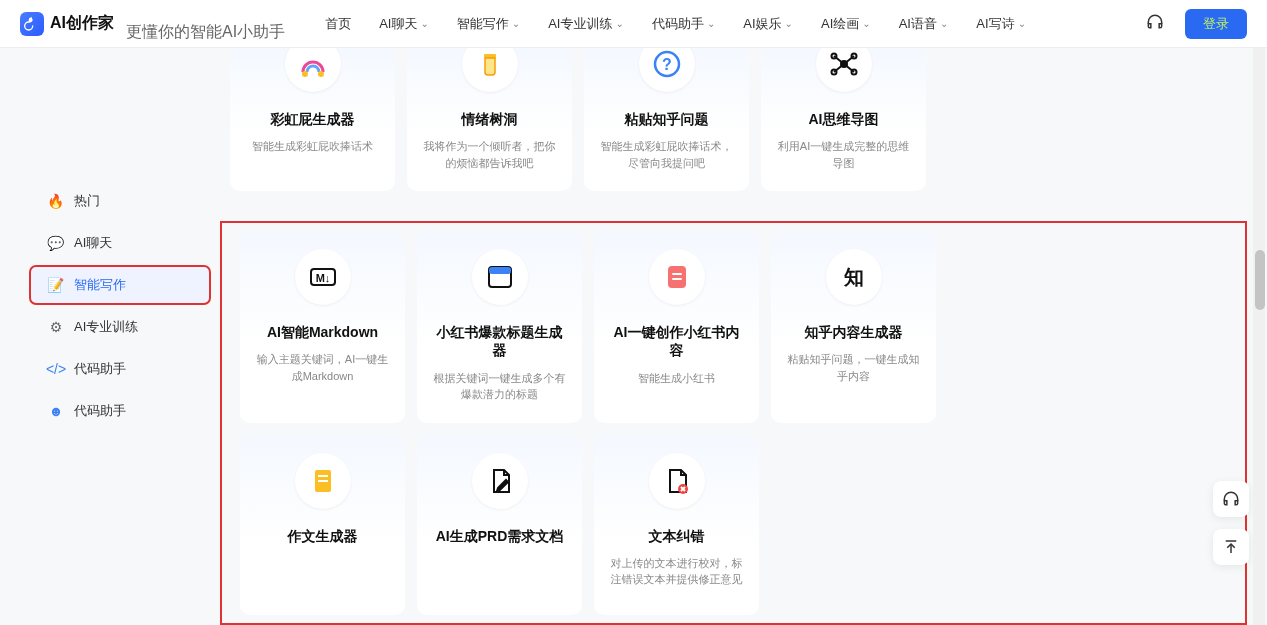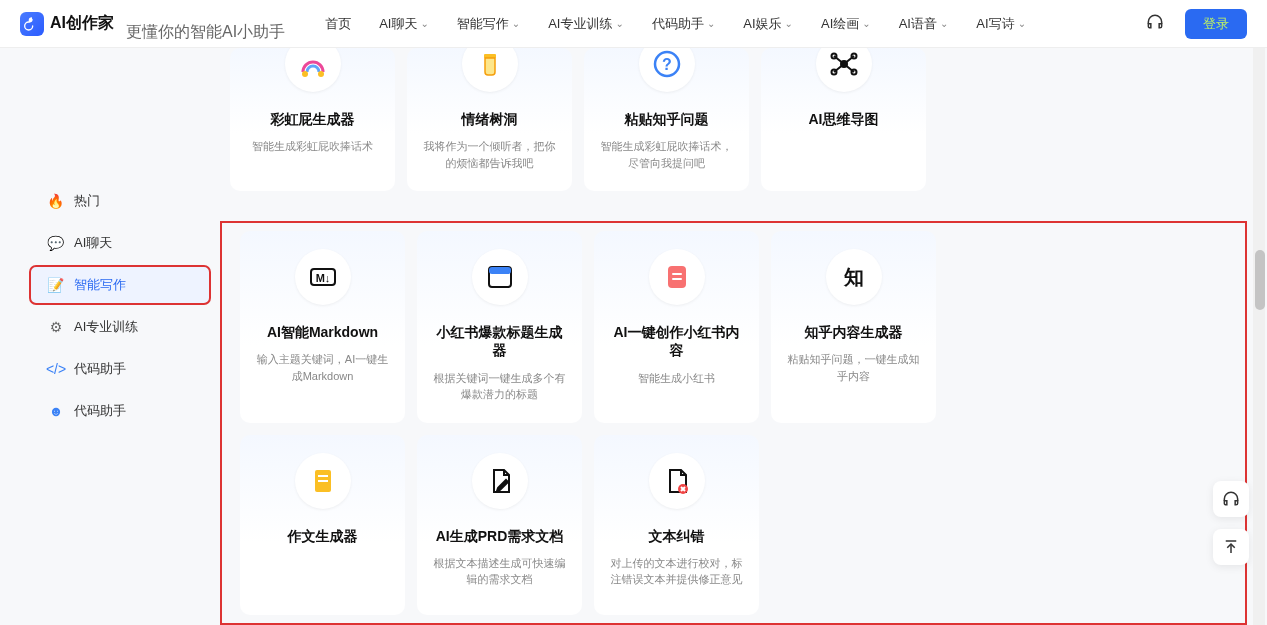--- a/index.html
+++ b/index.html
@@ -144,20 +144,21 @@
             <svg width="32" height="32" viewBox="0 0 32 32" stroke="#111" stroke-width="2" fill="none">
               <circle cx="16" cy="16" r="3" fill="#111"></circle>
               <circle cx="6" cy="8" r="2.5"></circle>
               <circle cx="26" cy="8" r="2.5"></circle>
               <circle cx="6" cy="24" r="2.5"></circle>
               <circle cx="26" cy="24" r="2.5"></circle>
               <path d="M16 16L6 8M16 16l10-8M16 16L6 24M16 16l10 8"></path>
             </svg>
           </div>
           <div class="card-title">AI思维导图</div>
+          <div class="card-desc">利用AI一键生成完整的思维导图</div>
         </div>
       </div>
     <div class="highlight-box">
       <div class="grid" id="main-grid">
           <div class="card">
             <div class="card-icon-wrap">
               <svg width="32" height="32" viewBox="0 0 32 32">
                 <rect x="4" y="8" width="24" height="16" rx="3" fill="none" stroke="#111" stroke-width="2"></rect>
                 <text x="16" y="21" text-anchor="middle" font-size="11" font-weight="bold" fill="#111">M↓</text>
               </svg>
@@ -207,21 +208,20 @@
           </div>
           <div class="card">
             <div class="card-icon-wrap">
               <svg width="32" height="32" viewBox="0 0 32 32" stroke="#111" stroke-width="2" fill="none">
                 <path d="M10 5h10l5 5v17H10z"></path>
                 <path d="M20 5v5h5"></path>
                 <path d="M14 23l8-8 2 2-8 8-3 1z" fill="#111"></path>
               </svg>
             </div>
             <div class="card-title">AI生成PRD需求文档</div>
-            <div class="card-desc">根据文本描述生成可快速编辑的需求文档</div>
           </div>
           <div class="card">
             <div class="card-icon-wrap">
               <svg width="32" height="32" viewBox="0 0 32 32" stroke="#111" stroke-width="2" fill="none">
                 <path d="M9 5h11l5 5v17H9z"></path>
                 <path d="M20 5v5h5"></path>
                 <circle cx="22" cy="24" r="5" fill="#ef4444" stroke="none"></circle>
                 <path d="M20 22l4 4M24 22l-4 4" stroke="#fff" stroke-width="2"></path>
               </svg>
             </div>

